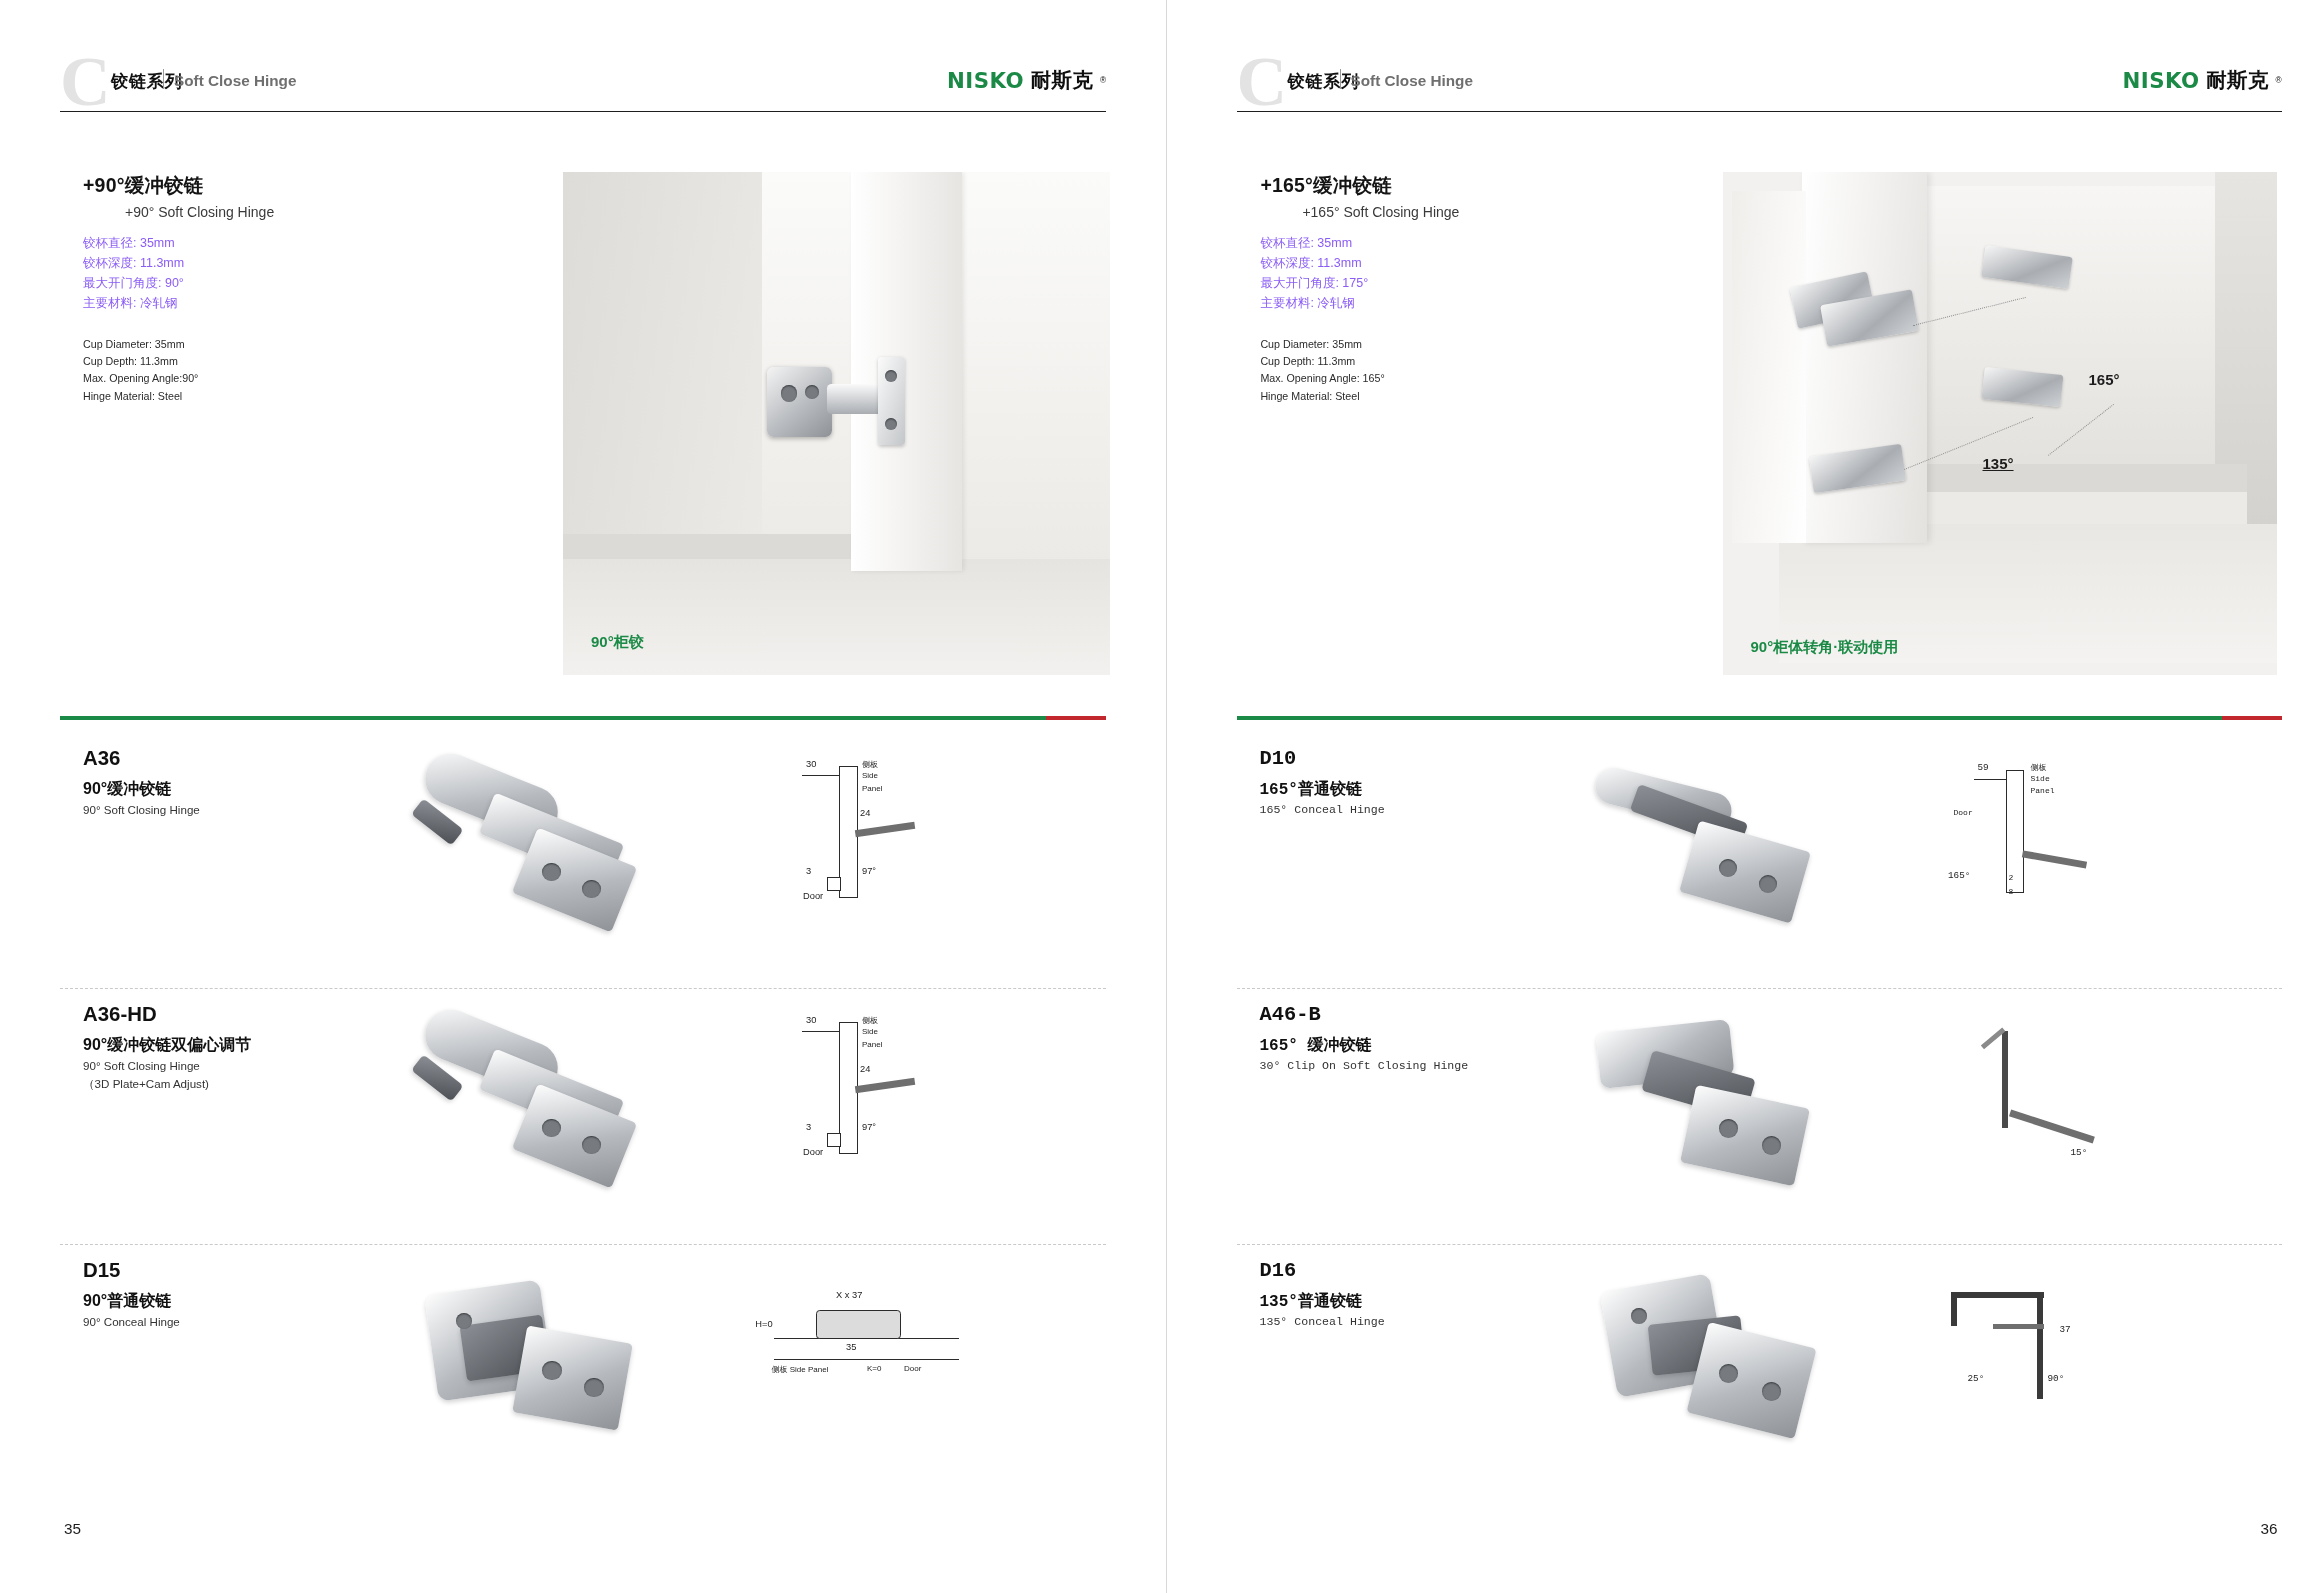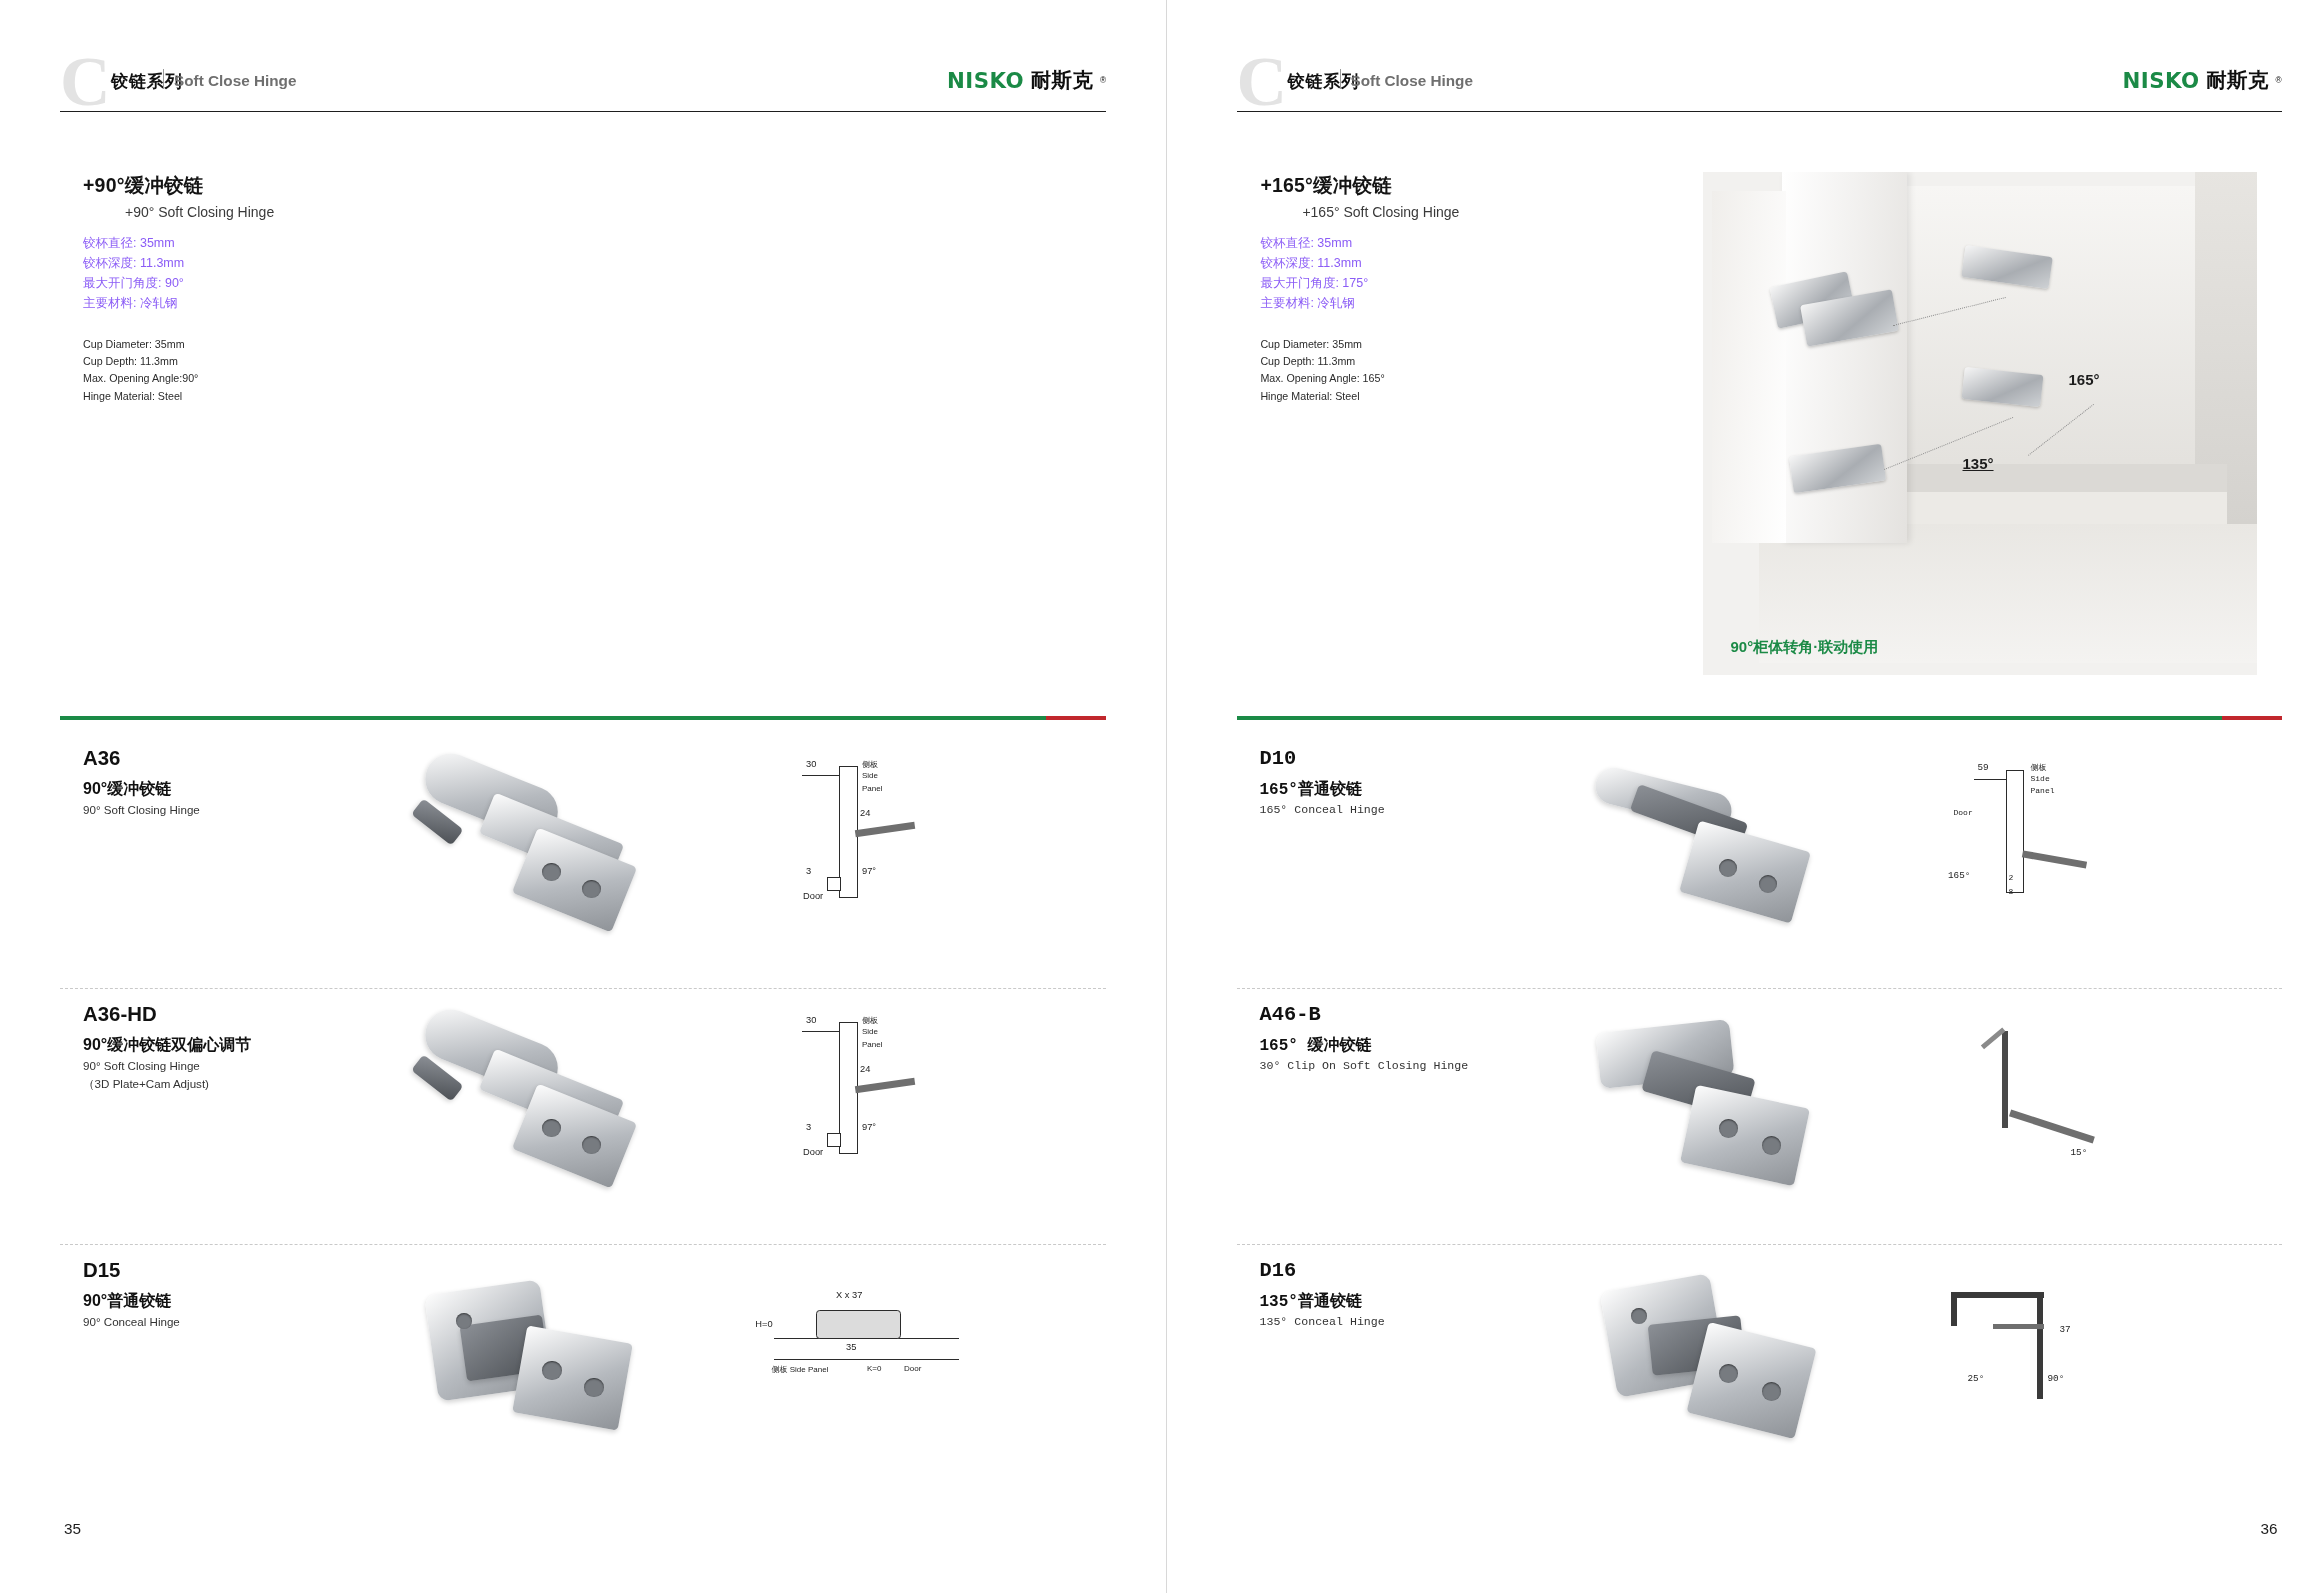--- a/index.html
+++ b/index.html
@@ -21,21 +21,21 @@
          font-size:70px;color:#e3e3e3;line-height:1;font-weight:700;}
   .hdr-cn{position:absolute;left:51px;top:14px;font-size:17px;font-weight:700;letter-spacing:0.9px;color:#111;}
   .hdr-bar{position:absolute;left:103px;top:13px;width:0.9px;height:20.4px;background:#9a9a9a;}
   .hdr-en{position:absolute;left:114px;top:16px;font-size:15.3px;color:#6f6f6f;font-weight:600;}
   .logo{position:absolute;right:0;top:10.2px;display:flex;align-items:center;gap:6.5px;}
   .logo-mark{font-size:21.3px;font-weight:700;color:#1b8a46;letter-spacing:0.5px;font-family:"DejaVu Sans",sans-serif;}
   .logo-cn{font-size:20.4px;font-weight:700;color:#0f0f0f;letter-spacing:0.5px;}
   .logo-r{font-size:8.3px;vertical-align:super;color:#0f0f0f;}
 
   
-  .hero{position:absolute;top:172px;left:83px;right:76px;height:510px;}
+  .hero{position:absolute;top:172px;left:83px;right:56px;height:510px;}
   .page.right .hero{left:0.9px;}
   .hero-txt{position:absolute;left:0;top:0;width:380px;}
   .page.right .hero-txt{left:93px;}
   .hero-title{font-size:19.5px;font-weight:700;color:#141414;letter-spacing:0.2px;}
   .hero-sub{font-size:14px;color:#3a3a3a;margin-top:4.6px;margin-left:42px;}
   .spec-cn{margin-top:13px;font-size:12.5px;line-height:1.62;color:#8b5cf6;}
   .spec-en{margin-top:22px;font-size:10.7px;line-height:1.62;color:#2b2b2b;}
 
   .hero-img{position:absolute;top:0;right:0;width:547px;height:503px;overflow:hidden;background:#efefee;}
   .page.right .hero-img{width:554px;}
@@ -137,20 +137,39 @@
           <div>主要材料: 冷轧钢</div>
         </div>
         <div class="spec-en">
           <div>Cup Diameter: 35mm</div>
           <div>Cup Depth: 11.3mm</div>
           <div>Max. Opening Angle:90°</div>
           <div>Hinge Material: Steel</div>
         </div>
       </div>
 
+      <div class="hero-img">
+        <div class="sc1">
+          <div class="wallL"></div>
+          <div class="wallR"></div>
+          <div class="floor2"></div>
+          <div class="floor"></div>
+          <div class="door"></div>
+          <div class="hinge1">
+            <div class="hg-cup"></div>
+            <div class="mhole" style="left:18.5px;top:37px;width:16.7px;height:16.7px;"></div>
+            <div class="mhole" style="left:43px;top:37px;width:14px;height:14px;"></div>
+            <div class="hg-arm"></div>
+            <div class="hg-plate"></div>
+            <div class="mhole" style="left:123px;top:22px;width:12px;height:12px;"></div>
+            <div class="mhole" style="left:123px;top:70px;width:12px;height:12px;"></div>
+          </div>
+          <div class="cap-green">90°柜铰</div>
+        </div>
+      </div>
     </div>
 
     <div class="rule"></div>
     <div class="rule-red"></div>
 
     <div class="rows">
 
       <div class="prow">
         <div class="pcode">A36</div>
         <div class="pcn">90°缓冲铰链</div>

